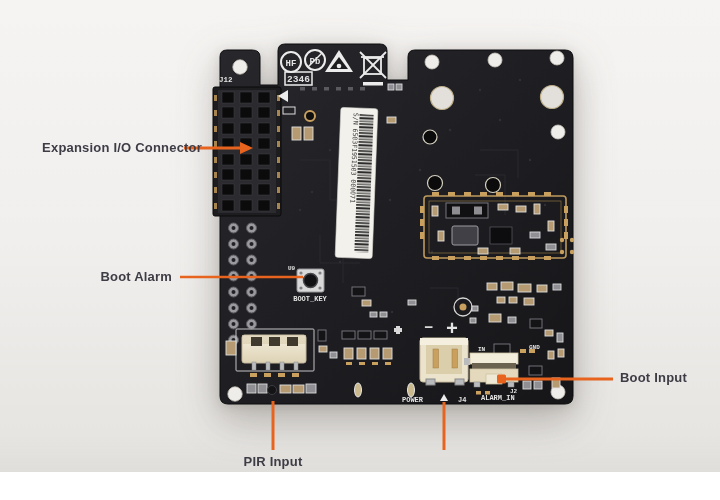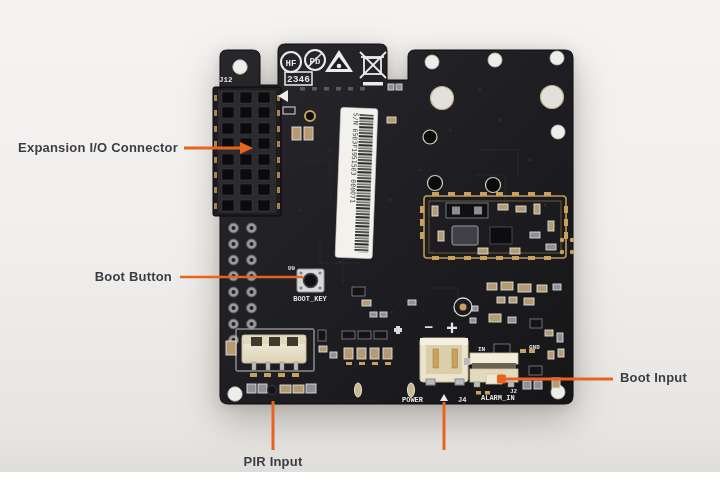--- a/index.html
+++ b/index.html
@@ -399,18 +399,18 @@
     <line class="oline" x1="184" y1="148" x2="241" y2="148" stroke-width="3"></line>
     <polygon points="240,142 240,154 253,148" fill="#e8641e"></polygon>
     <line class="oline" x1="180" y1="277" x2="303" y2="277" stroke-width="2.6"></line>
     <line class="oline" x1="273" y1="401" x2="273" y2="450" stroke-width="3"></line>
     <line class="oline" x1="444" y1="402" x2="444" y2="450" stroke-width="3"></line>
     <rect x="497" y="374.5" width="9" height="9" rx="1.5" fill="#e8641e"></rect>
     <line class="oline" x1="503" y1="379" x2="613" y2="379" stroke-width="3"></line>
   </g>
 </svg>
 
-<div class="callout" style="right:542px;top:140px;text-align:center;">Expansion I/O Connector</div>
-<div class="callout" style="right:548px;top:269px;">Boot Button</div>
+<div class="callout" style="right:518px;top:140px;text-align:center;">Expansion I/O Connector</div>
+<div class="callout" style="right:548px;top:269px;">Boot Alarm</div>
 <div class="callout co-center" style="left:203px;top:454px;">PIR Input</div>
 <div class="callout" style="left:620px;top:370px;">Boot Input</div>
 
 </div>
 
 </body></html>

